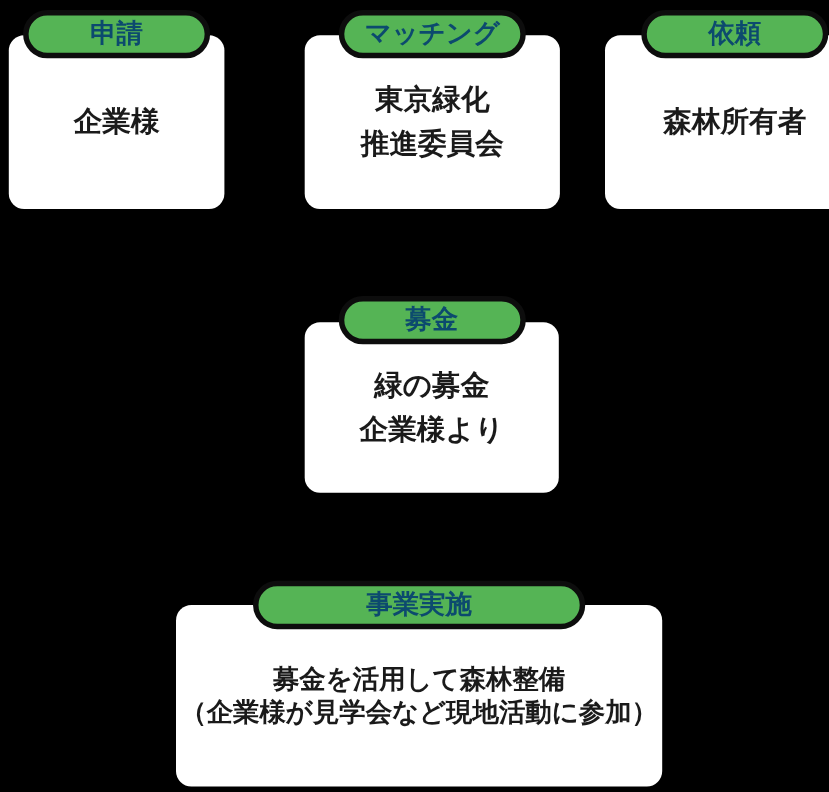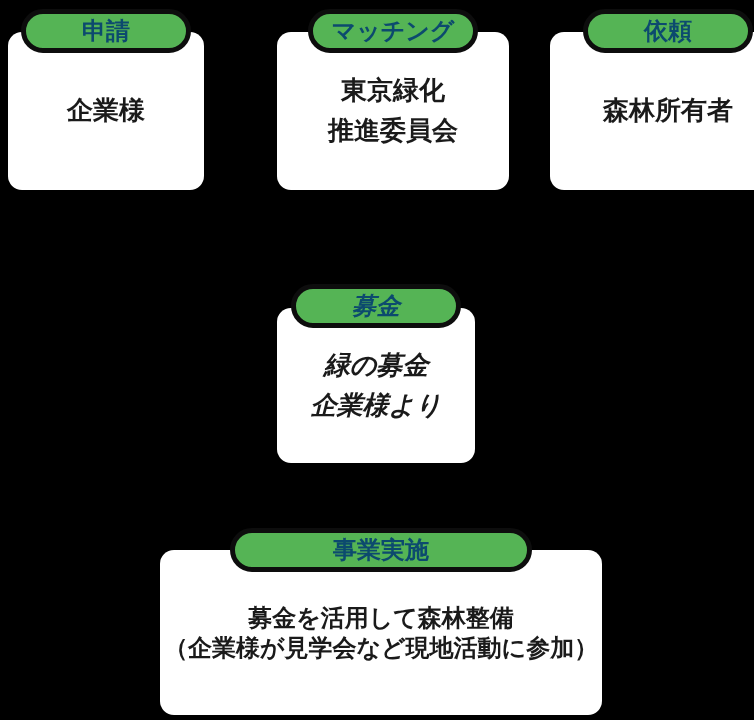--- a/index.html
+++ b/index.html
@@ -62,21 +62,21 @@
     font-weight: 700;
     font-size: 26px;
     line-height: 1.15;
     text-align: center;
     white-space: nowrap;
   }
   
   #node-application   { left:   8px; top:   9px; width: 196px; height: 181px; }
   #node-matching      { left: 277px; top:   9px; width: 232px; height: 181px; }
   #node-request       { left: 550px; top:   9px; width: 236px; height: 181px; }
-  #node-donation      { left: 277px; top: 284px; width: 198px; height: 179px; font-style: italic; }
+  #node-donation      { left: 277px; top: 269px; width: 231px; height: 179px; }
   #node-implementation{ left: 160px; top: 528px; width: 442px; height: 187px; }
   #node-donation .card { top: 24px; }
   #node-implementation .card { top: 22px; gap: 2px; }
   #node-implementation .pill { min-width: 268px; }
   #node-implementation .card .line { font-size: 24px; }
 </style>
 </head>
 <body>
 
 <div class="diagram">

